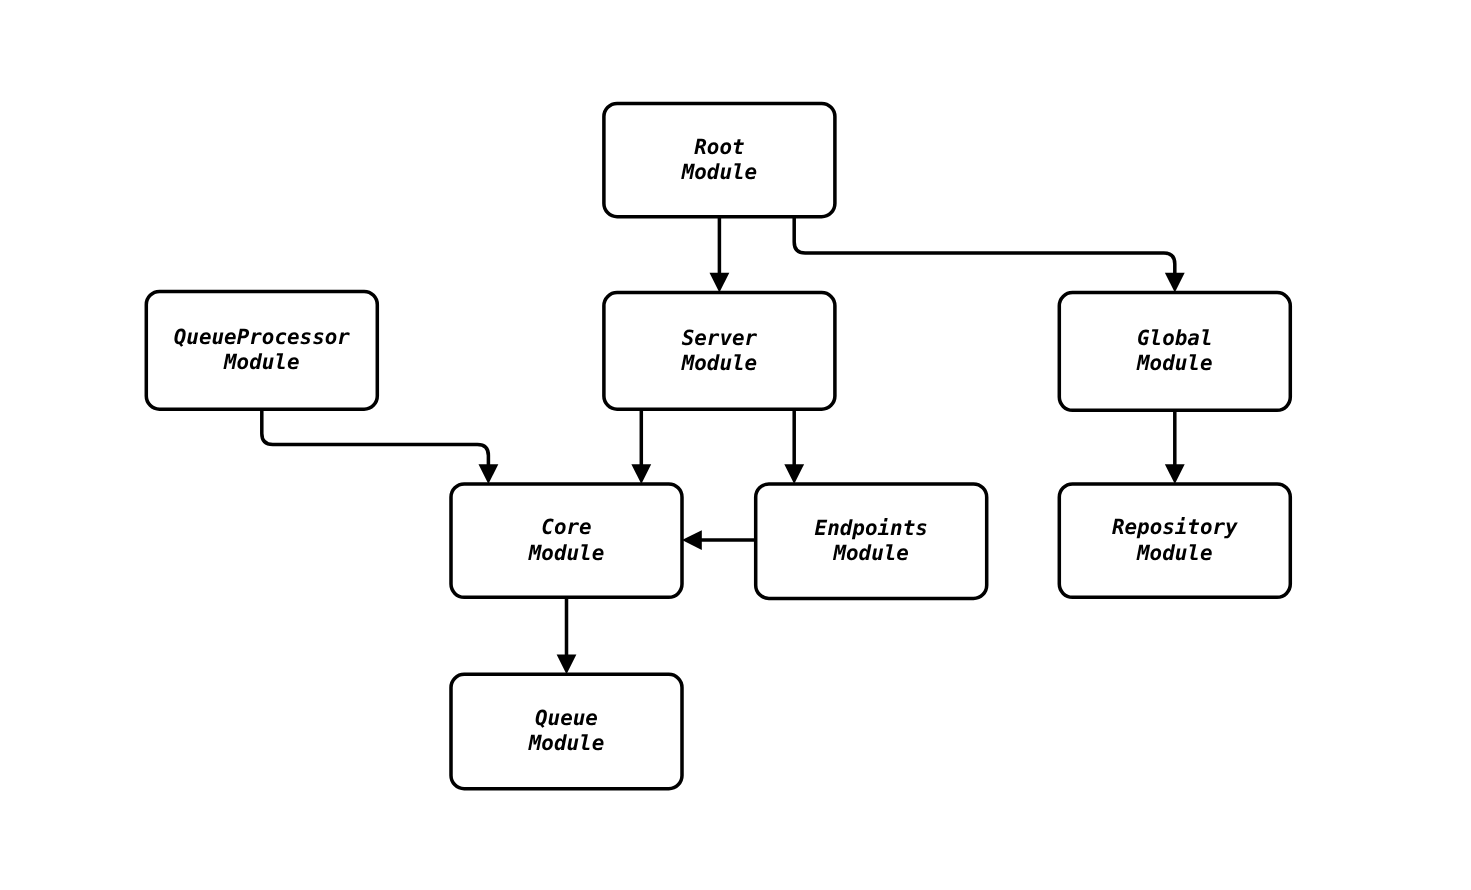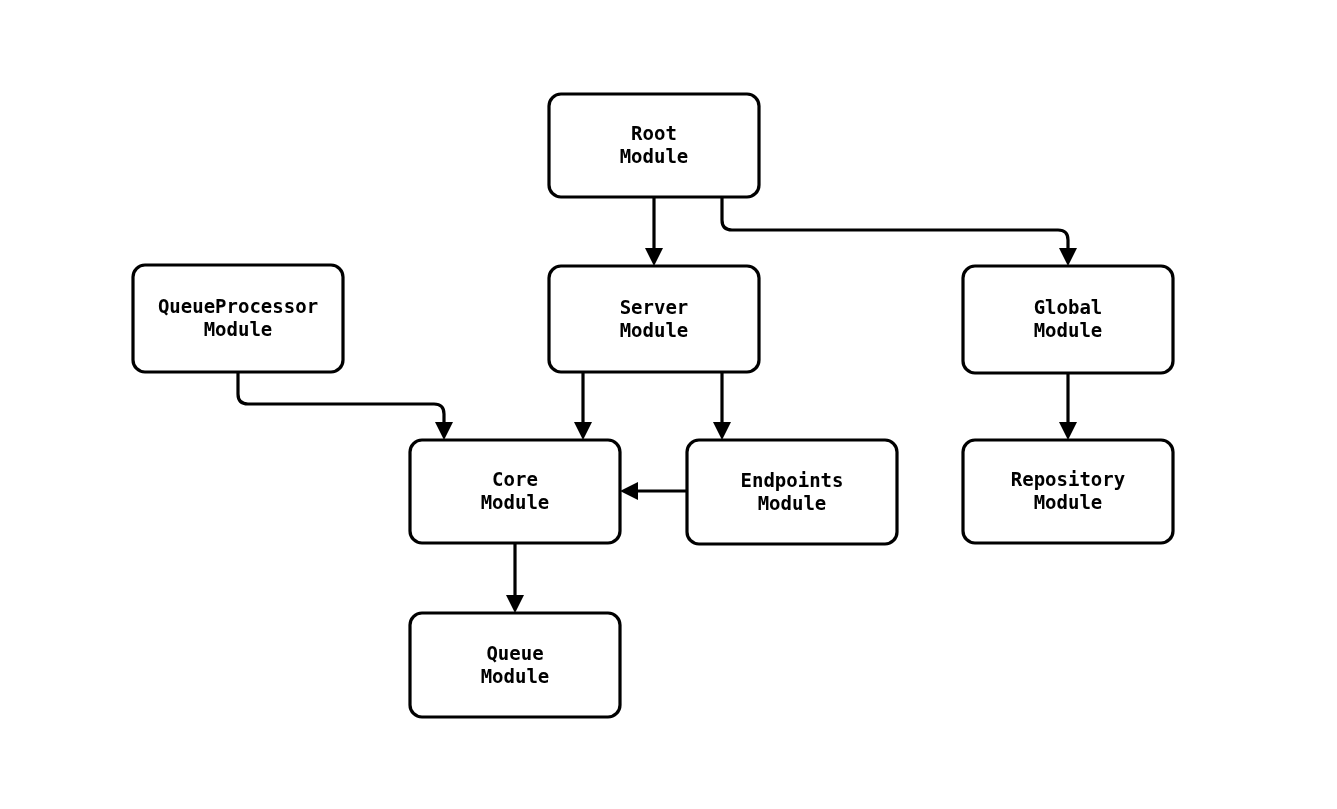--- a/index.html
+++ b/index.html
@@ -12,20 +12,21 @@
     width: 1337px;
     height: 809px;
     overflow: hidden;
     font-family: "DejaVu Sans Mono", "Liberation Mono", monospace;
   }
   #diagram-root {
     position: relative;
     width: 1180px;
     height: 809px;
     background: #ffffff;
+    font-style: italic;
   }
   svg#diagram-canvas {
     display: block;
     width: 1337px;
     height: 809px;
     background: #ffffff;
   }
   .node-box {
     fill: #ffffff;
     stroke: #000000;

